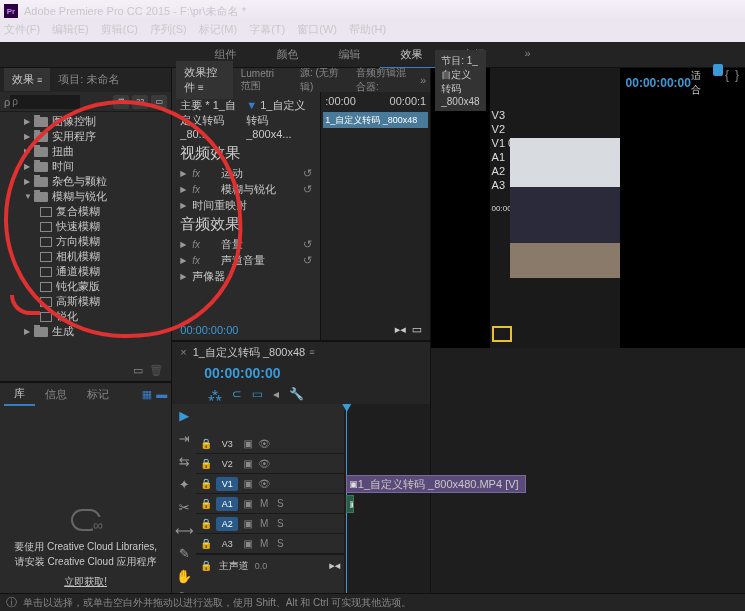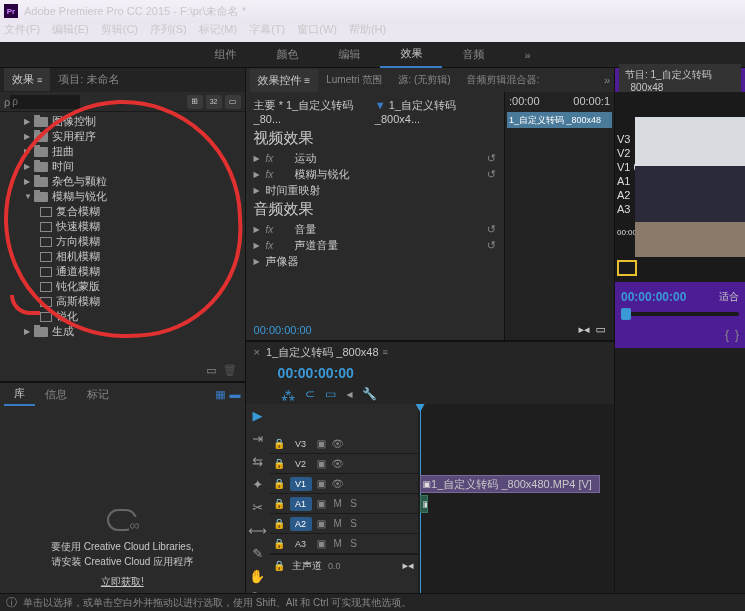--- a/index.html
+++ b/index.html
@@ -1,21 +1,21 @@
 <!DOCTYPE html>
 <html><head>
 <meta charset="utf-8">
 <style>
 *{margin:0;padding:0;box-sizing:border-box;font-family:"Microsoft YaHei",Arial,sans-serif;font-size:11px;color:#c8c8c8;user-select:none}
 body{background:#232323;width:745px;height:611px;overflow:hidden;position:relative}
 .titlebar{height:22px;background:linear-gradient(#f5f0f8,#ebe5f0);display:flex;align-items:center;padding:0 4px;color:#333}
 .titlebar .logo{width:14px;height:14px;background:#2a0040;display:flex;align-items:center;justify-content:center;color:#d080ff;font-size:8px;font-weight:bold;border-radius:0;margin-right:6px}
 .menubar{height:20px;background:#ece6f0;display:flex;align-items:flex-start;padding:0 4px;color:#333}
 .menubar span{margin-right:12px;font-size:11px}
-.tabbar{height:26px;background:#232323;border-bottom:1px solid #111;display:flex;justify-content:center;align-items:center}
+.tabbar{height:26px;background:#232323;border-bottom:1px solid #111;display:flex;justify-content:center;align-items:flex-start}
 .tabbar .wtab{padding:5px 20px;color:#888;font-size:11px}
 .tabbar .wtab.active{color:#c8c8c8;border-bottom:2px solid #3a7bc8}
 .main{display:flex;height:543px}
 .col-left{width:245px;display:flex;flex-direction:column}
 .col-mid{width:370px;display:flex;flex-direction:column;border-left:1px solid #111}
 .col-right{flex:1;display:flex;flex-direction:column;border-left:1px solid #111}
 
 .panel-tabs{height:24px;background:#232323;display:flex;align-items:flex-start;padding:0 4px;position:relative}
 .panel-tabs .ptab{padding:4px 8px;color:#888;font-size:11px}
 .panel-tabs .ptab.active{background:#333;color:#c8c8c8}
@@ -92,21 +92,21 @@
 .track-row .tog{width:12px;height:12px;color:#888;font-size:10px;display:flex;align-items:center;justify-content:center}
 .track-clip{position:absolute;height:18px;background:#5a4a7a;border:1px solid #7a6a9a;color:#ddd;font-size:9px;display:flex;align-items:center;padding:0 2px;overflow:hidden}
 .track-clip.audio{background:#2a5a4a;border-color:#3a7a5a}
 .tl-master{height:22px;display:flex;align-items:center;padding:0 4px;gap:6px;border-top:1px solid #1a1a1a}
 .tl-master .lock{color:#888;font-size:10px}
 .tl-master .mlabel{font-size:10px}
 .tl-master .zero{font-size:9px;color:#888}
 .tl-scroll{height:14px;background:#1a1a1a;position:relative}
 .tl-scroll .thumb{position:absolute;left:0;top:2px;width:60px;height:10px;background:#444;border-radius:5px}
 
-.program-panel{height:280px;background:#4c1d95;display:flex;flex-direction:column}
+.program-panel{height:280px;background:#000000;display:flex;}
 .prog-tabs{height:24px;display:flex;align-items:center;padding:0 4px}
 .prog-tabs .ptab{padding:4px 6px;font-size:10px;background:#333}
 .prog-monitor{flex:1;position:relative;background:#1a1a1a;display:flex;align-items:center;justify-content:center}
 .prog-img{width:110px;height:140px;background:linear-gradient(180deg,#d8dce0 0%,#d8dce0 35%,#2a2a3a 35%,#2a2a3a 75%,#8a7a6a 75%);position:relative;margin-left:20px}
 .prog-overlay{position:absolute;left:2px;top:40px;font-size:9px;line-height:14px}
 .prog-overlay .trk{color:#ddd}
 .prog-overlay .tc{color:#ddd;font-size:8px}
 .safe-margin{position:absolute;left:2px;bottom:6px;width:20px;height:16px;border:2px solid #e8c030}
 .prog-bottom{height:30px;display:flex;align-items:center;padding:0 6px}
 .prog-bottom .tc{color:#3a9ad8;font-size:12px;font-weight:bold}

